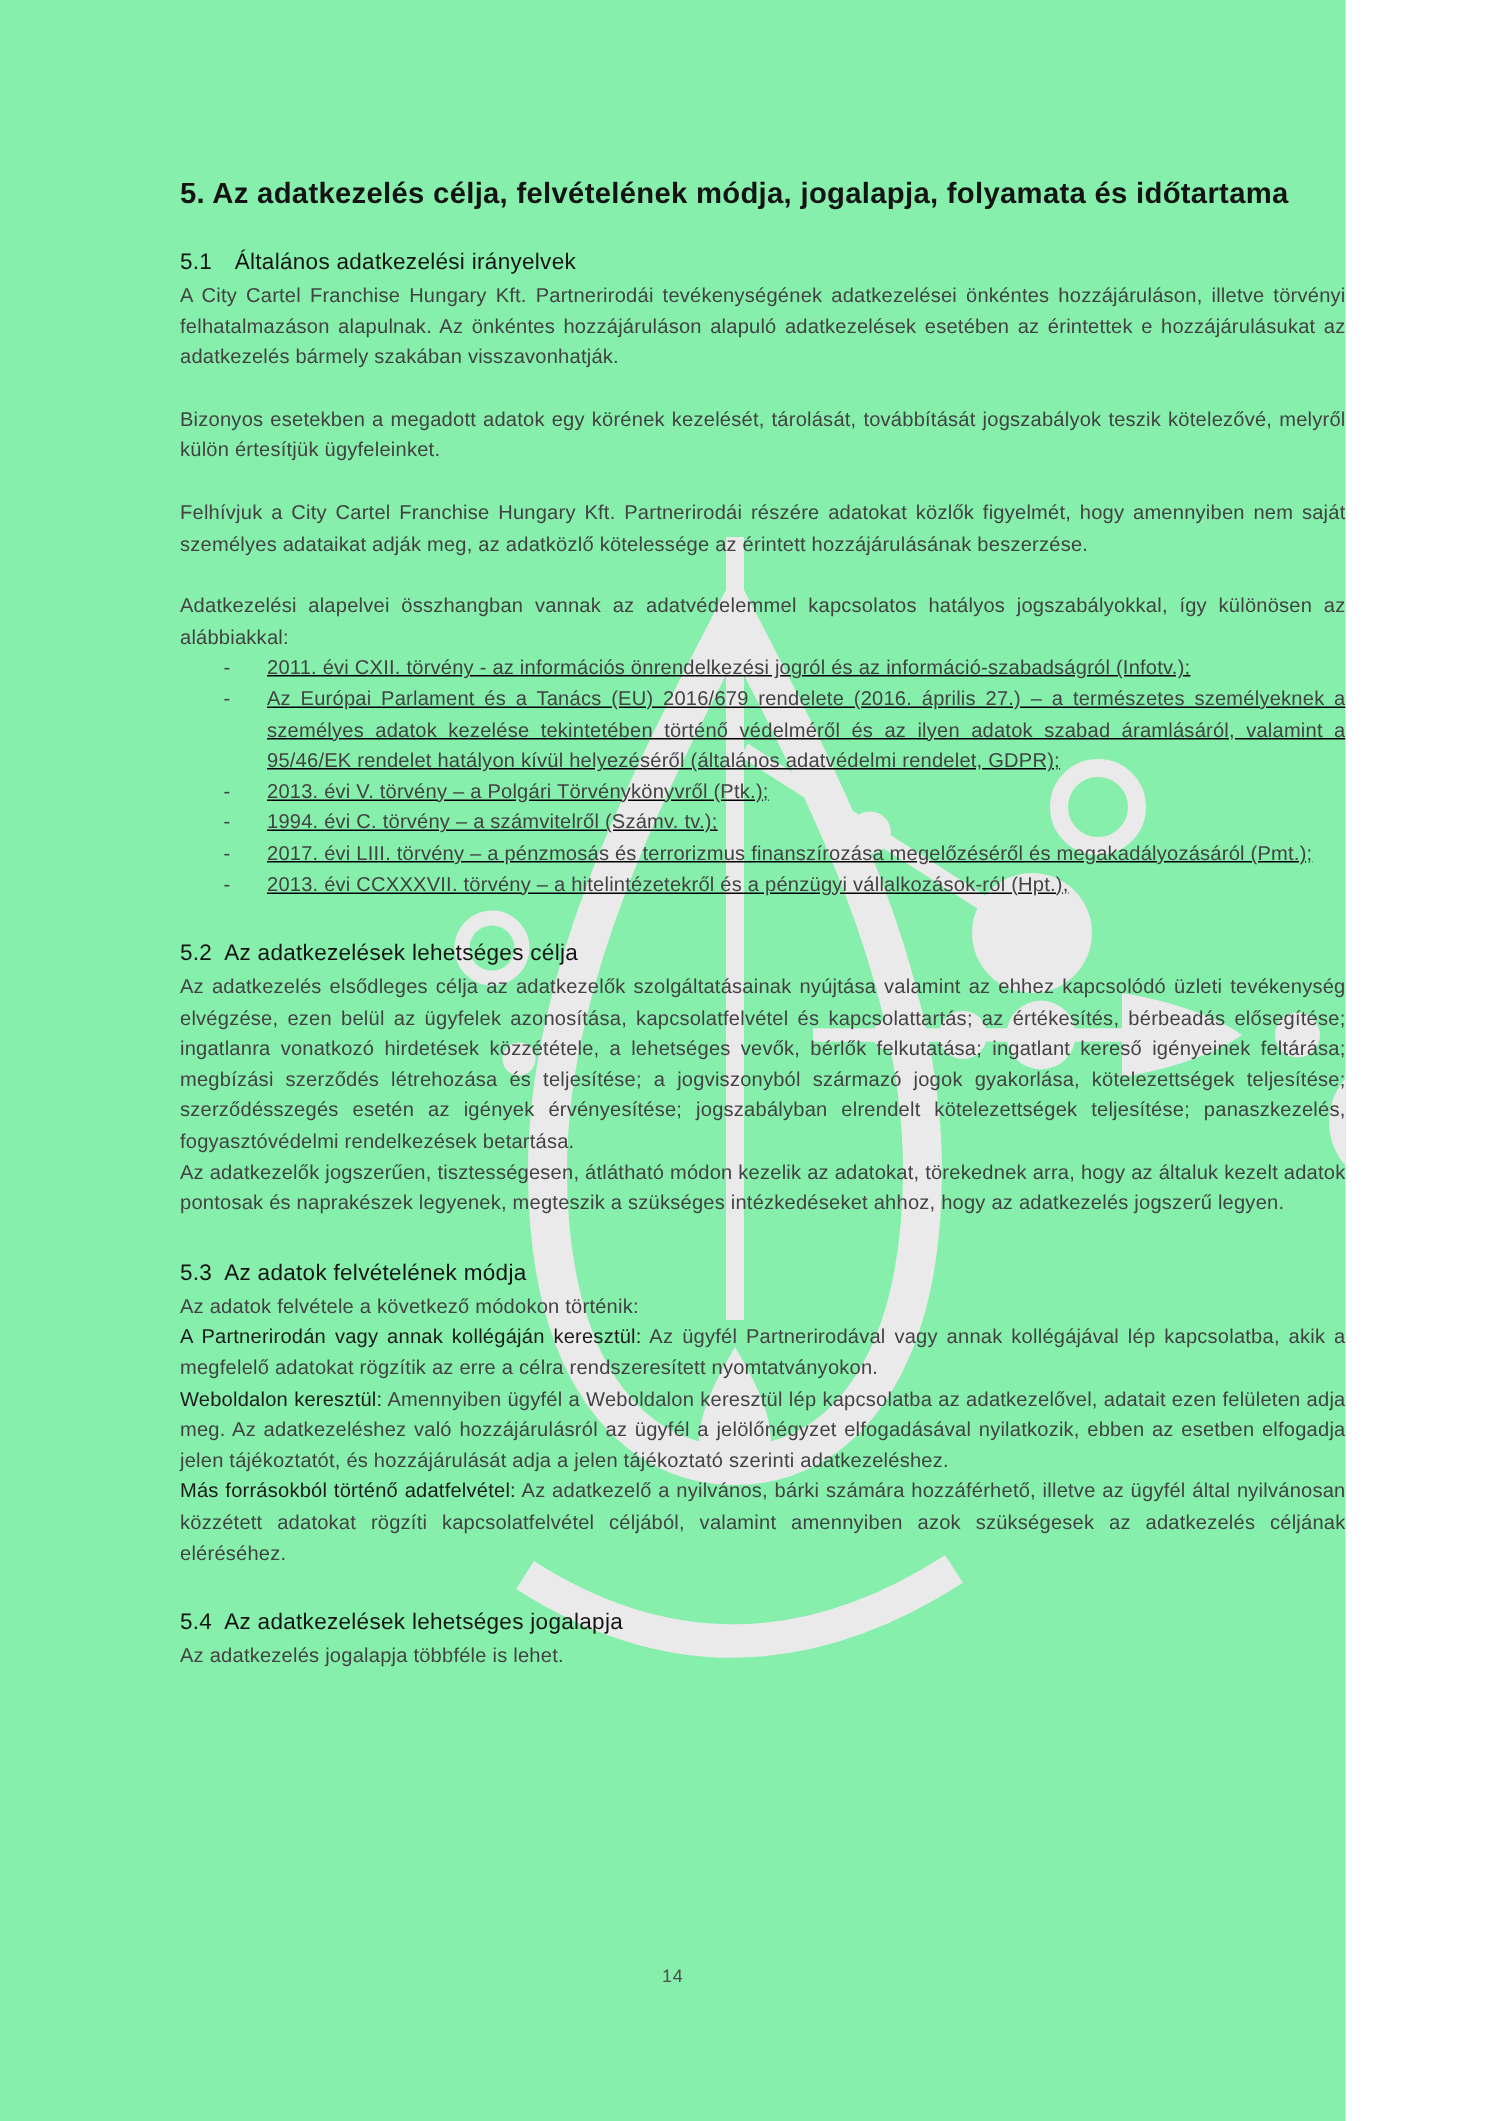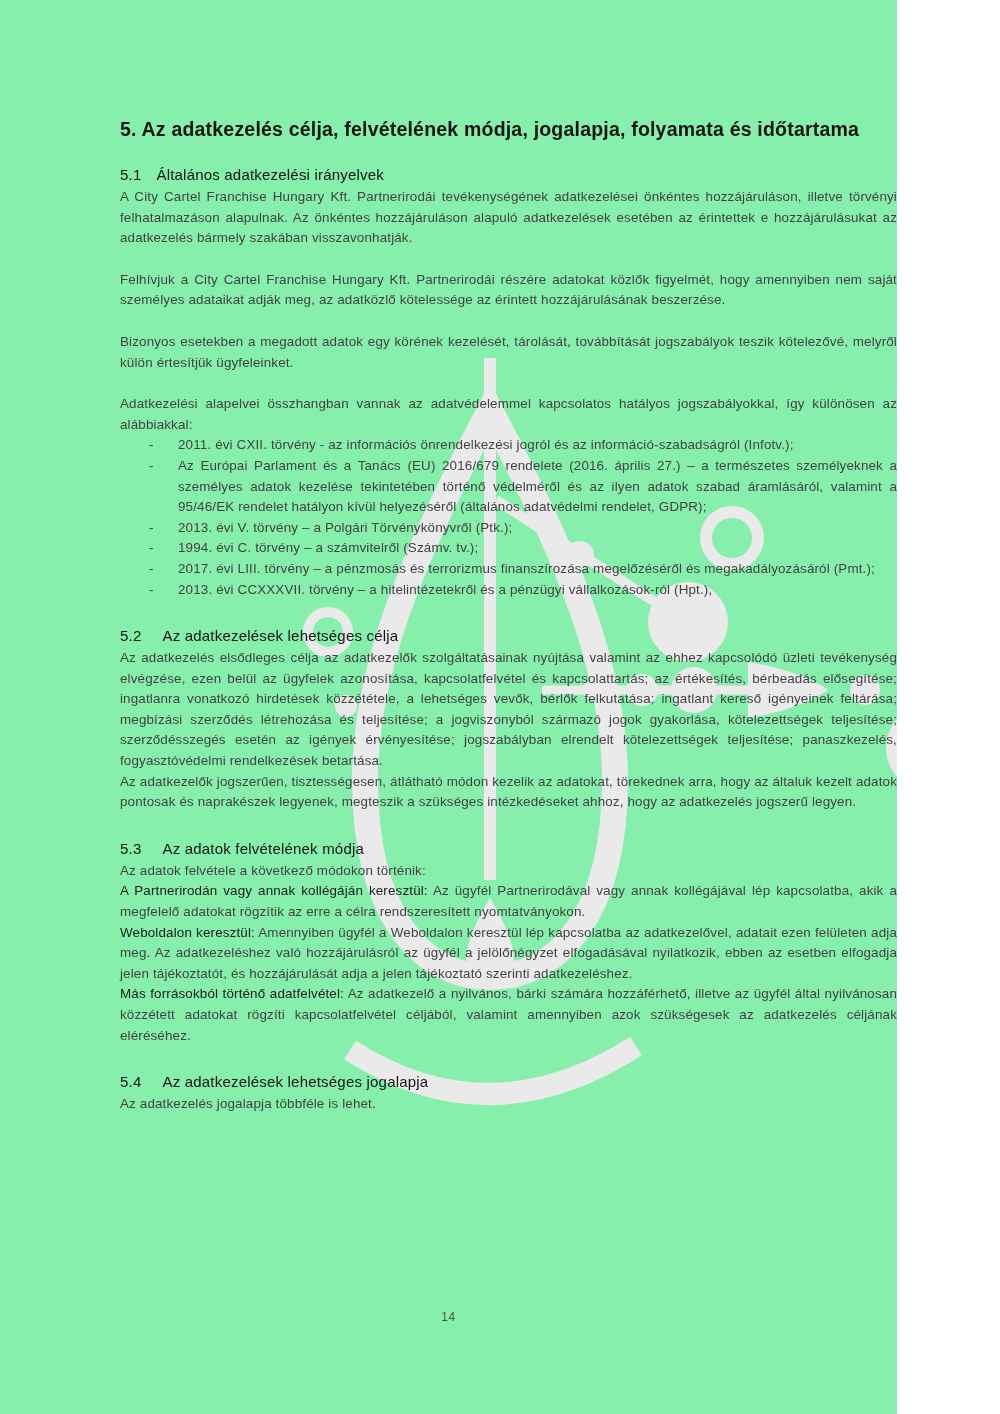--- a/index.html
+++ b/index.html
@@ -39,30 +39,30 @@
     font-size: 15px;
     line-height: 20px;
     font-weight: 400;
     color: #141414;
     letter-spacing: 0.2px;
     margin: 26px 0 2px 0;
   }
   h2.sec-heading.first { margin-top: 23px; }
   h2.sec-heading .num { display: inline-block; }
   h2.sec-heading .num.wide { margin-right: 15px; }
-  h2.sec-heading .num.narrow { margin-right: 21px; }
+  h2.sec-heading .num.narrow { margin-right: 8px; }
   p.body-text, li.legal-item {
     font-size: 13.4px;
     line-height: 20.6px;
     color: #424242;
     text-align: justify;
     letter-spacing: 0.15px;
   }
   p.body-text.gap { margin-top: 21px; }
-  ul.legal-list { list-style: none; }
+  ul.legal-list { list-style: none; text-decoration: underline; }
   li.legal-item { position: relative; padding-left: 58px; }
   li.legal-item::before {
     content: "-";
     position: absolute;
     left: 29px;
     top: 0;
     color: #424242;
   }
   .lead { font-weight: 400; color: #1a1a1a; }
   .footer {
@@ -115,22 +115,22 @@
   </svg>
 
   <div class="content">
 
     <h1 class="doc-title">5. Az adatkezelés célja, felvételének módja, jogalapja, folyamata és időtartama</h1>
 
     <h2 class="sec-heading first">
       <span class="num wide">5.1</span><span>Általános adatkezelési irányelvek</span>
     </h2>
     <p class="body-text">A City Cartel Franchise Hungary Kft. Partnerirodái tevékenységének adatkezelései önkéntes hozzájáruláson, illetve törvényi felhatalmazáson alapulnak. Az önkéntes hozzájáruláson alapuló adatkezelések esetében az érintettek e hozzájárulásukat az adatkezelés bármely szakában visszavonhatják.</p>
+    <p class="body-text gap">Bizonyos esetekben a megadott adatok egy körének kezelését, tárolását, továbbítását jogszabályok teszik kötelezővé, melyről külön értesítjük ügyfeleinket.</p>
     <p class="body-text gap">Felhívjuk a City Cartel Franchise Hungary Kft. Partnerirodái részére adatokat közlők figyelmét, hogy amennyiben nem saját személyes adataikat adják meg, az adatközlő kötelessége az érintett hozzájárulásának beszerzése.</p>
-    <p class="body-text gap">Bizonyos esetekben a megadott adatok egy körének kezelését, tárolását, továbbítását jogszabályok teszik kötelezővé, melyről külön értesítjük ügyfeleinket.</p>
     <p class="body-text gap">Adatkezelési alapelvei összhangban vannak az adatvédelemmel kapcsolatos hatályos jogszabályokkal, így különösen az alábbiakkal:</p>
     <ul class="legal-list">
       <li class="legal-item">2011. évi CXII. törvény - az információs önrendelkezési jogról és az információ-szabadságról (Infotv.);</li>
       <li class="legal-item">Az Európai Parlament és a Tanács (EU) 2016/679 rendelete (2016. április 27.) – a természetes személyeknek a személyes adatok kezelése tekintetében történő védelméről és az ilyen adatok szabad áramlásáról, valamint a 95/46/EK rendelet hatályon kívül helyezéséről (általános adatvédelmi rendelet, GDPR);</li>
       <li class="legal-item">2013. évi V. törvény – a Polgári Törvénykönyvről (Ptk.);</li>
       <li class="legal-item">1994. évi C. törvény – a számvitelről (Számv. tv.);</li>
       <li class="legal-item">2017. évi LIII. törvény – a pénzmosás és terrorizmus finanszírozása megelőzéséről és megakadályozásáról (Pmt.);</li>
       <li class="legal-item">2013. évi CCXXXVII. törvény – a hitelintézetekről és a pénzügyi vállalkozások-ról (Hpt.),</li>
     </ul>
 

